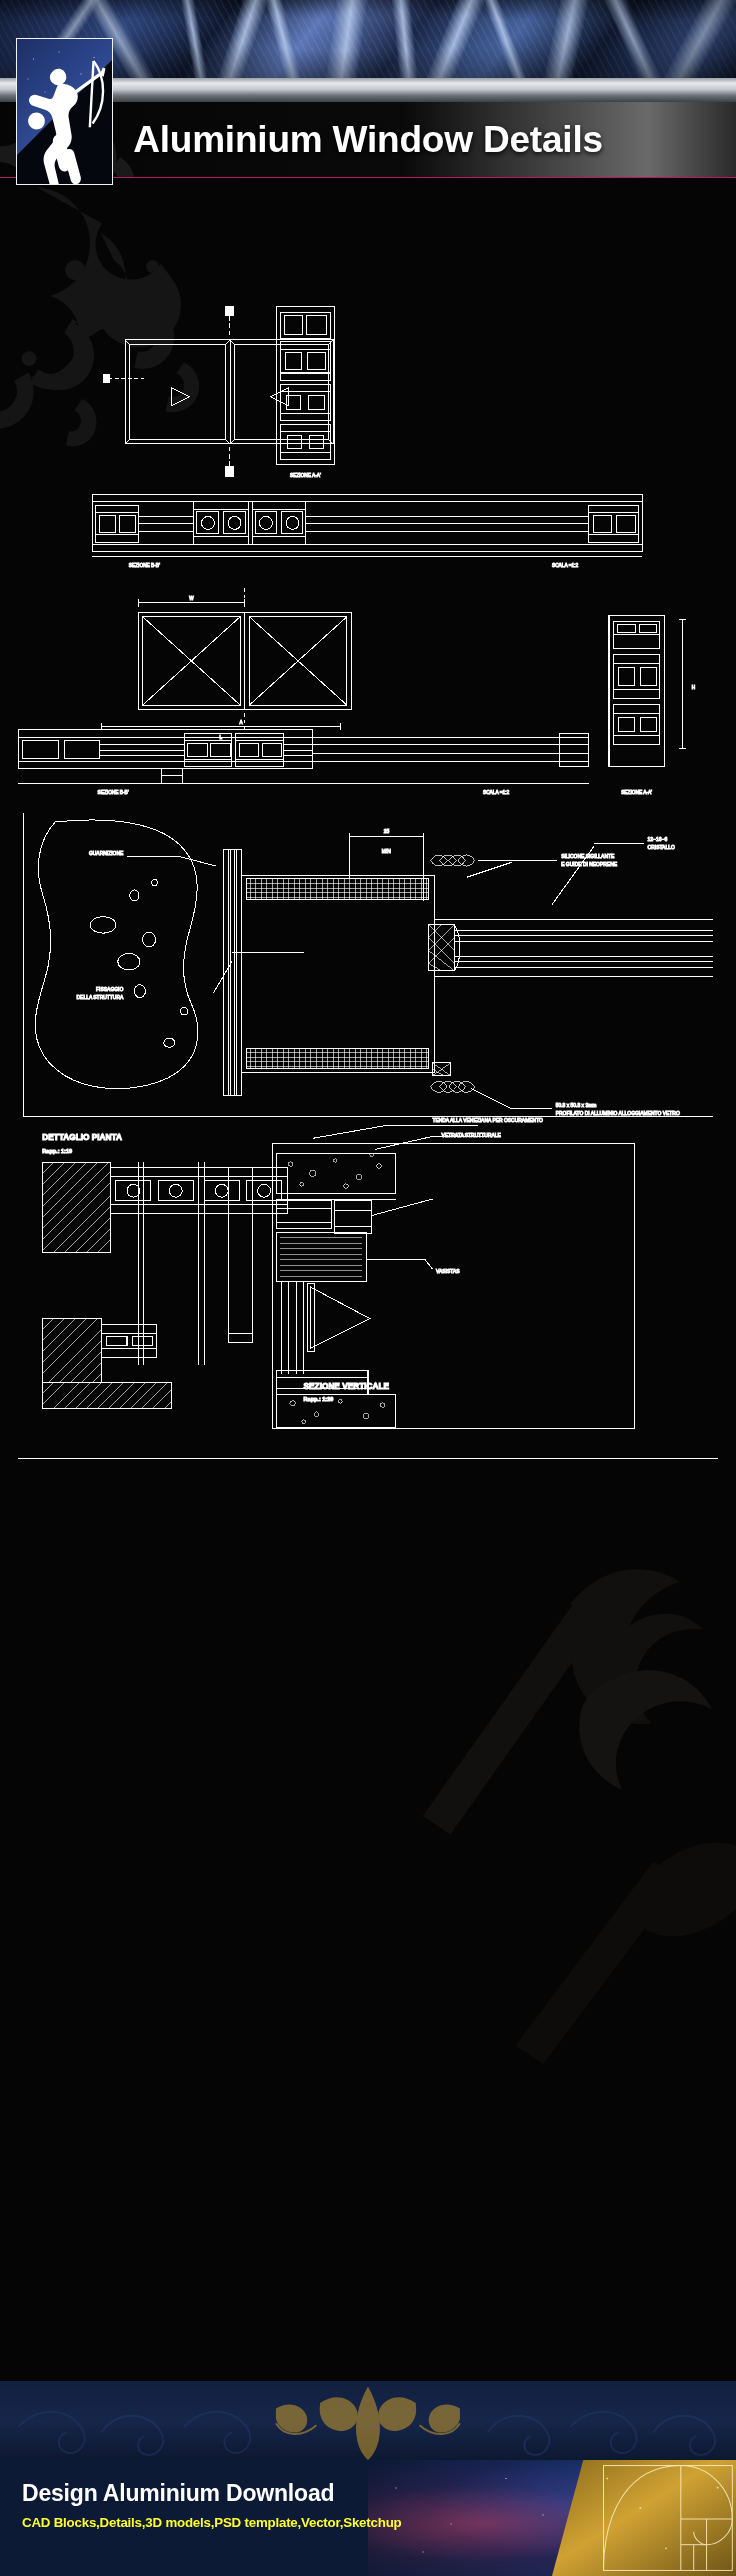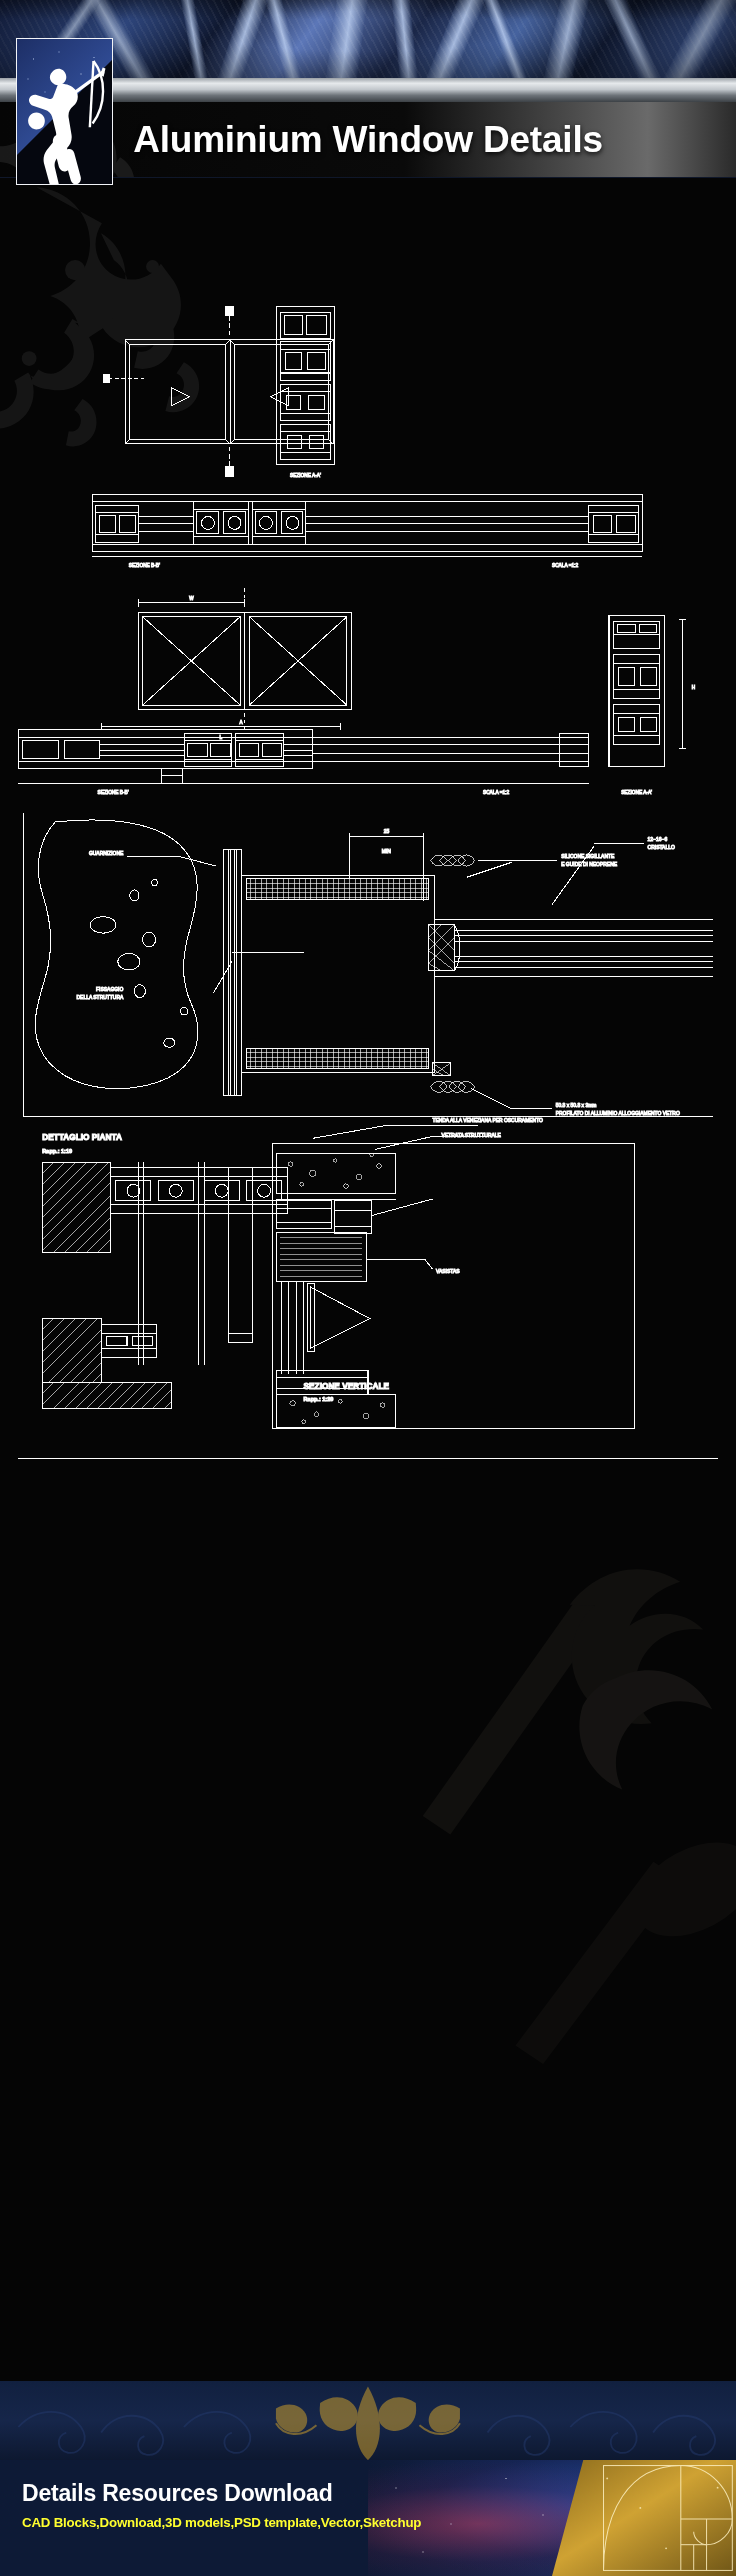--- a/index.html
+++ b/index.html
@@ -1,20 +1,20 @@
 <!DOCTYPE html>
 <html style="font-size:14.7px"><head>
 <meta charset="utf-8">
 <style>
   * { margin:0; padding:0; box-sizing:border-box; }
   body {
     width:736px; height:2576px; background:#000;
     font-family:"Liberation Sans", sans-serif; overflow:hidden; position:relative;
   }
-  .poster { width:736px; height:2576px; position:relative; background:#0f172a; }
+  .poster { width:736px; height:2576px; position:relative; background:#be185d; }
 
   
   .banner {
     position:absolute; left:0; top:0; width:736px; height:78px;
     background:
       linear-gradient(180deg, rgba(0,0,0,.35) 0%, rgba(0,0,0,0) 25%),
       linear-gradient(128deg,#1b2a55 0%,#35508f 18%,#0f1830 30%,#5c77b8 42%,#1a2647 55%,#46639f 68%,#101a33 80%,#3b5591 92%,#16213f 100%);
     overflow:hidden;
   }
   .beam { position:absolute; background:linear-gradient(90deg,rgba(120,150,210,.1),rgba(185,205,240,.85),rgba(60,85,140,.15)); }
@@ -646,17 +646,17 @@
         <path d="M168 92 C161 92 154 85 154 78"></path>
       </g>
       <g fill="#fdf0c0" opacity=".8">
         <circle cx="60" cy="20" r="1"></circle>
           <circle cx="96" cy="52" r="1"></circle>
         <circle cx="124" cy="96" r="1"></circle>
           <circle cx="180" cy="30" r="1"></circle>
       </g>
     </svg>
   </div>
-  <div class="foot-title">Details Resources Download</div>
-  <div class="foot-sub">CAD Blocks,Download,3D models,PSD template,Vector,Sketchup</div>
+  <div class="foot-title">Design Aluminium Download</div>
+  <div class="foot-sub">CAD Blocks,Details,3D models,PSD template,Vector,Sketchup</div>
 
 </div>
 
 
 </body></html>

